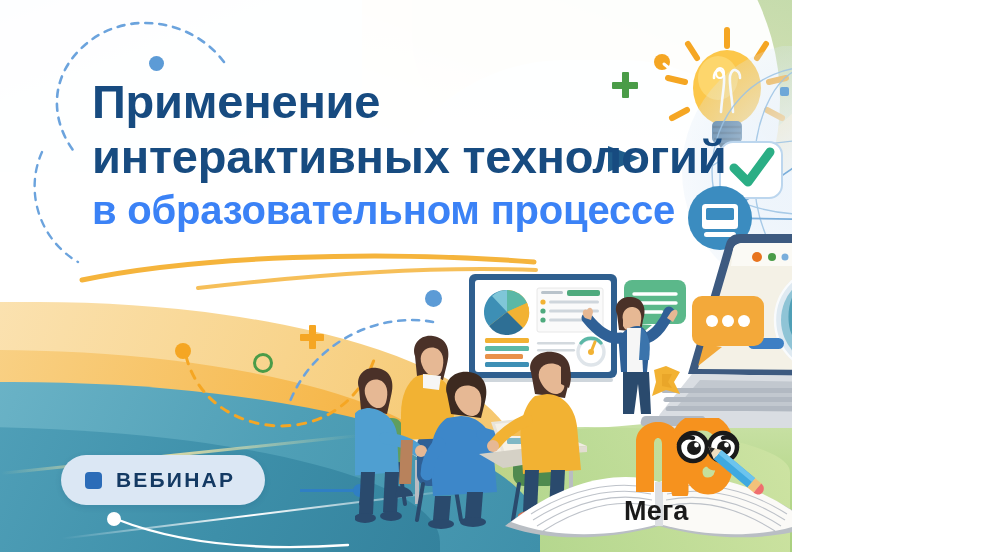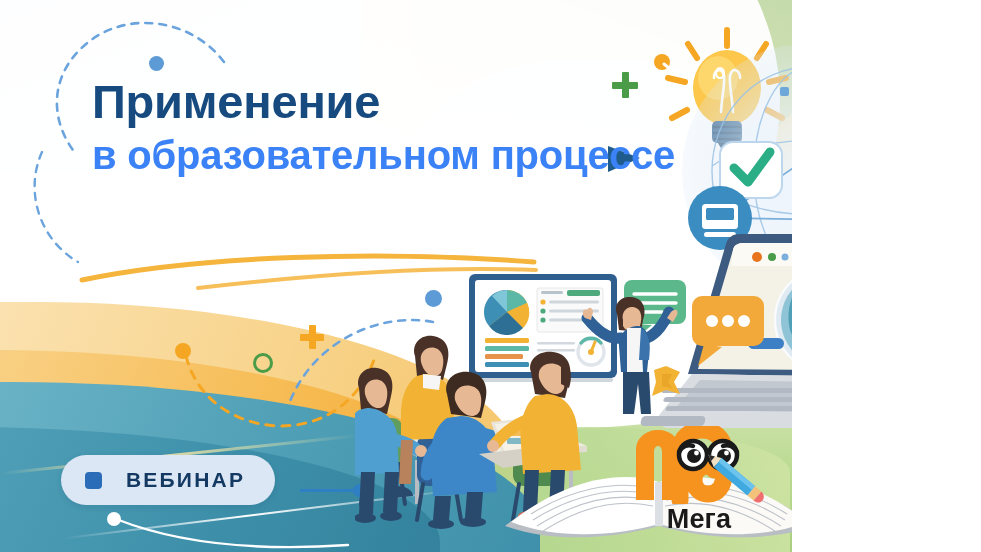--- a/index.html
+++ b/index.html
@@ -162,37 +162,37 @@
   }
   .headline .l3 {
     display:block;
     font-size:40px; line-height:52px; font-weight:bold;
     color:#3b82f6; letter-spacing:-.2px; white-space:nowrap;
   }
 
   
   .badge {
     position:absolute; left:61px; top:455px;
-    display:flex; align-items:center; gap:24px;
+    display:flex; align-items:center; gap:14px;
     padding:13px 30px 13px 24px;
     background:#dbe7f4; border-radius:32px;
     z-index:30;
     box-shadow:0 2px 6px rgba(20,50,90,.12);
   }
   .badge-square {
     width:17px; height:17px; border-radius:4px; background:#2b6cb8; flex:0 0 auto;
   }
   .badge-label {
     font-size:21px; font-weight:bold; color:#143a63; letter-spacing:2.2px;
   }
 
   
   .logo {
-    position:absolute; right:18px; bottom:18px;
-    width:150px; text-align:center; z-index:30;
+    position:absolute; right:18px; bottom:26px;
+    width:150px; text-align:left; z-index:30;
   }
   .logo-mark { width:150px; height:78px; display:block; }
   .logo-text {
     font-size:27px; font-weight:bold; color:#1a1a1a; line-height:30px;
     letter-spacing:.2px;
   }
 
   
   .illus { position:absolute; z-index:10; }
   .illus-scene { left:355px; top:268px; width:340px; height:262px; }
@@ -611,20 +611,21 @@
       <path d="M52 54 C40 48, 32 36, 32 24 C44 26, 52 38, 54 52 Z"></path>
       <path d="M56 70 C68 64, 76 52, 76 40 C64 42, 56 54, 54 68 Z"></path>
       <path d="M48 92 C36 88, 28 76, 28 64 C40 66, 48 78, 50 90 Z"></path>
       <path d="M54 106 C66 100, 74 90, 74 78 C62 80, 54 92, 52 104 Z"></path>
     </g>
     <path d="M42 128 C40 92, 46 58, 56 30" fill="none" stroke="#b8d298" stroke-width="2.5"></path>
   </svg>
 
   <div class="headline">
     <span class="l1">Применение</span>
+    <span class="l2">интерактивных технологий</span>
     <span class="l3">в образовательном процессе</span>
   </div>
 
   <div class="badge">
     <span class="badge-square"></span>
     <span class="badge-label">ВЕБИНАР</span>
   </div>
 
   <div class="logo">
     <svg class="logo-mark" viewBox="0 0 150 78">

